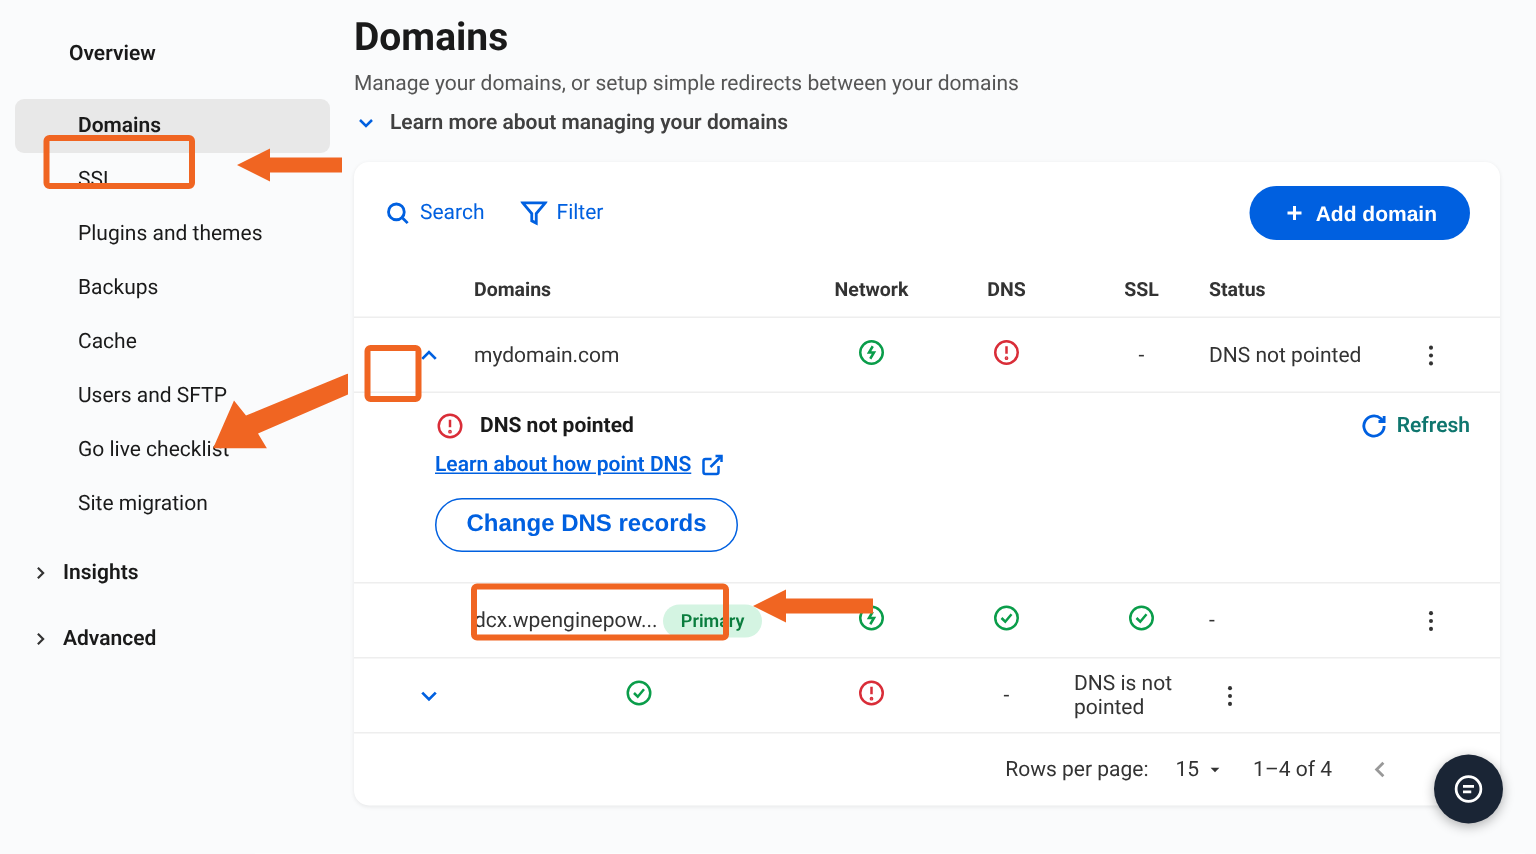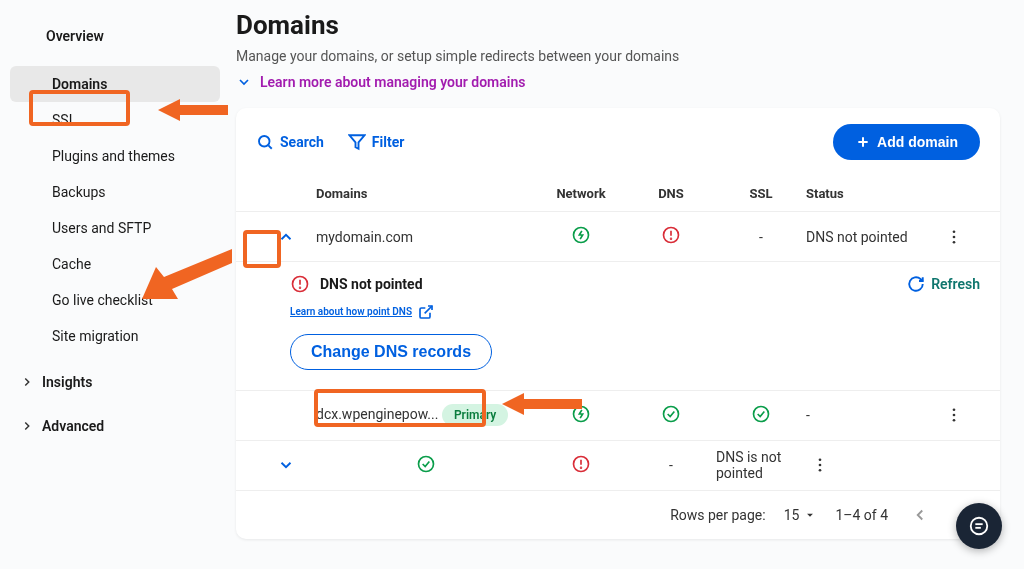--- a/index.html
+++ b/index.html
@@ -16,66 +16,66 @@
 .hl-domains { left: 29px; top: 90px; width: 101px; height: 36px; }
 .hl-expand { left: 243px; top: 230px; width: 38px; height: 38px; }
 .hl-change { left: 314px; top: 389px; width: 172px; height: 38px; }
 .arrow { position: absolute; z-index: 51; pointer-events: none; }
 .arrow-1 { left: 158px; top: 96px; }
 .arrow-2 { left: 142px; top: 249px; }
 .arrow-3 { left: 502px; top: 390px; }
 .main { flex: 1; padding: 10px 24px 0 16px; overflow: hidden; }
 h1 { font-size: 26px; font-weight: 700; margin-bottom: 8px; }
 .subtitle { color: #555; font-size: 14px; margin-bottom: 10px; }
-.learn-link { color: #a21caf; font-weight: 600; font-size: 14px; display: inline-flex; align-items: flex-start; cursor: pointer; margin-bottom: 18px; }
+.learn-link { color: #404040; font-weight: 600; font-size: 14px; display: inline-flex; align-items: flex-start; cursor: pointer; margin-bottom: 18px; }
 .learn-link svg { margin-right: 8px; }
 .card { background: #fff; border-radius: 10px; box-shadow: 0 1px 3px rgba(0,0,0,0.08); overflow: hidden; }
 .card-top { display: flex; align-items: center; justify-content: space-between; padding: 16px 20px; }
 .search-filter { display: flex; align-items: center; gap: 24px; }
-.sf-btn { color: #0060e0; font-weight: 700; display: inline-flex; align-items: center; cursor: pointer; font-size: 14px; }
+.sf-btn { color: #0060e0; font-weight: 400; display: inline-flex; align-items: center; cursor: pointer; font-size: 14px; }
 .sf-btn svg { margin-right: 6px; }
 .add-btn { background: #0060e0; color: #fff; border: none; border-radius: 24px; padding: 10px 22px; font-size: 14px; font-weight: 600; display: inline-flex; align-items: flex-start; cursor: pointer; }
 .add-btn svg { margin-right: 6px; }
 .thead { display: grid; grid-template-columns: 60px 220px 90px 90px 90px 1fr 40px; padding: 10px 20px; align-items: center; }
 .th { font-size: 13px; font-weight: 700; color: #333; }
 .trow { display: grid; grid-template-columns: 60px 220px 90px 90px 90px 1fr 40px; padding: 2px 20px; align-items: center; border-top: 1px solid #eee; min-height: 50px; }
 .td { font-size: 14px; color: #333; text-align: left; }
 .td.center { text-align: center; }
 .expand-cell { display: flex; justify-content: center; }
 .expand-btn { width: 28px; height: 28px; display: flex; align-items: center; justify-content: center; cursor: pointer; }
 .menu-btn { width: 28px; height: 28px; display: flex; align-items: center; justify-content: center; cursor: pointer; }
 .badge-primary { background: #d4f4e2; color: #0a7d3e; font-size: 12px; font-weight: 600; padding: 4px 12px; border-radius: 14px; display: inline-block; }
 .expanded-panel { padding: 12px 20px 20px 54px; border-top: 1px solid #eee; background: #fff; }
 .panel-head { display: flex; align-items: center; justify-content: space-between; margin-bottom: 8px; }
 .panel-head-left { display: flex; align-items: center; gap: 10px; }
 .panel-title { font-weight: 700; font-size: 14px; }
 .refresh-btn { color: #0f766e; font-weight: 600; display: inline-flex; align-items: center; cursor: pointer; font-size: 14px; }
 .refresh-btn svg { margin-right: 6px; }
 .panel-text { color: #333; font-size: 14px; line-height: 1.5; margin-bottom: 4px; }
-.panel-link { color: #0060e0; font-weight: 600; text-decoration: underline; display: inline-flex; align-items: center; cursor: pointer; font-size: 10px; margin-bottom: 14px; text-align: right; }
+.panel-link { color: #0060e0; font-weight: 600; text-decoration: underline; display: inline-flex; align-items: center; cursor: pointer; font-size: 14px; margin-bottom: 14px; text-align: right; }
 .panel-link svg { margin-left: 6px; }
 .change-btn { background: #fff; border: 1.5px solid #0060e0; color: #0060e0; border-radius: 24px; padding: 8px 20px; font-size: 16px; font-weight: 600; cursor: pointer; }
 .pager { display: flex; align-items: center; justify-content: flex-end; gap: 18px; padding: 10px 20px; border-top: 1px solid #eee; color: #333; font-size: 14px; }
 .pager-select { display: inline-flex; align-items: center; cursor: pointer; }
 .pager-arrow { width: 28px; height: 28px; display: flex; align-items: center; justify-content: center; cursor: pointer; color: #888; }
 .chat-fab { position: absolute; right: 22px; bottom: 20px; width: 46px; height: 46px; border-radius: 50%; background: #1a2535; display: flex; align-items: center; justify-content: center; cursor: pointer; box-shadow: 0 2px 8px rgba(0,0,0,0.3); z-index: 60; }
 </style>
 </head>
 <body>
 
 <div class="layout">
   <div class="sidebar">
     <div class="side-item top">Overview</div>
     <div style="height:12px"></div>
     <div class="side-item sub active">Domains</div>
     <div class="side-item sub">SSL</div>
     <div class="side-item sub">Plugins and themes</div>
     <div class="side-item sub">Backups</div>
+    <div class="side-item sub">Cache</div>
     <div class="side-item sub">Users and SFTP</div>
-    <div class="side-item sub">Cache</div>
     <div class="side-item sub">Go live checklist</div>
     <div class="side-item sub">Site migration</div>
     <div style="height:10px"></div>
     <div class="side-item cat">
       <svg width="14" height="14" viewBox="0 0 24 24" fill="none" stroke="#333" stroke-width="2.5">
           <polyline points="9 18 15 12 9 6"></polyline>
         </svg>
       <span>Insights</span>
     </div>
     <div style="height:8px"></div>

